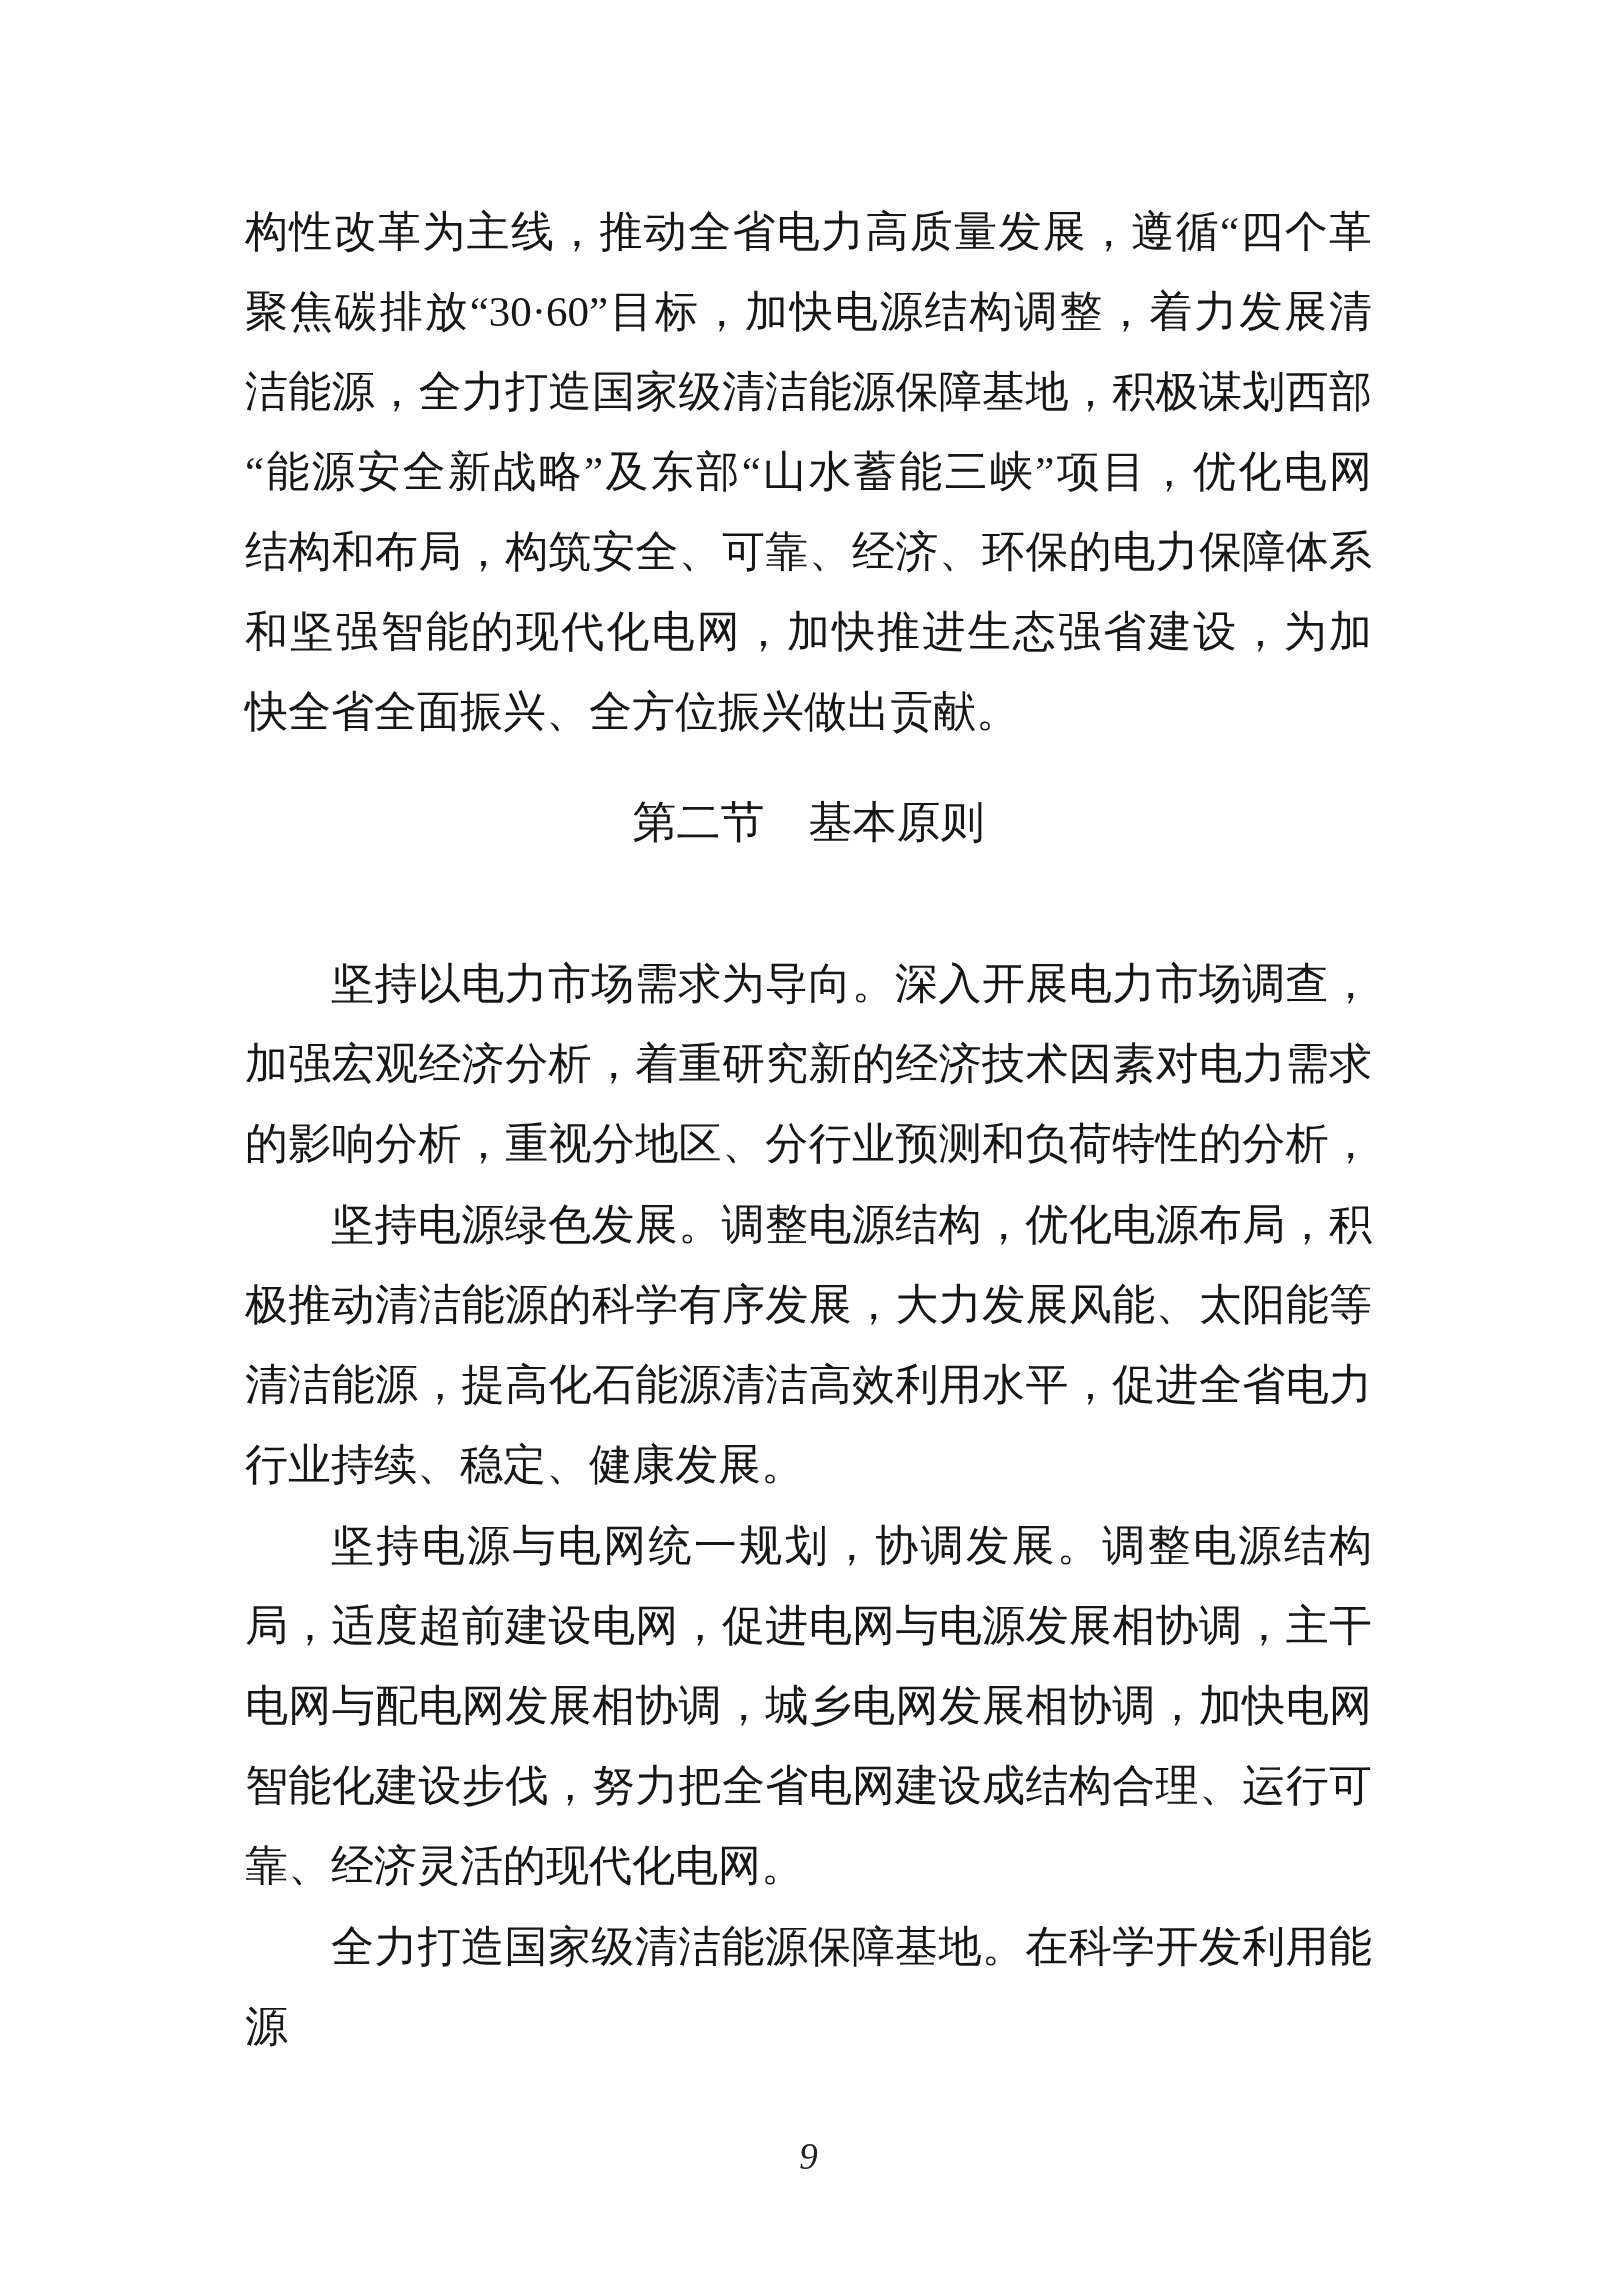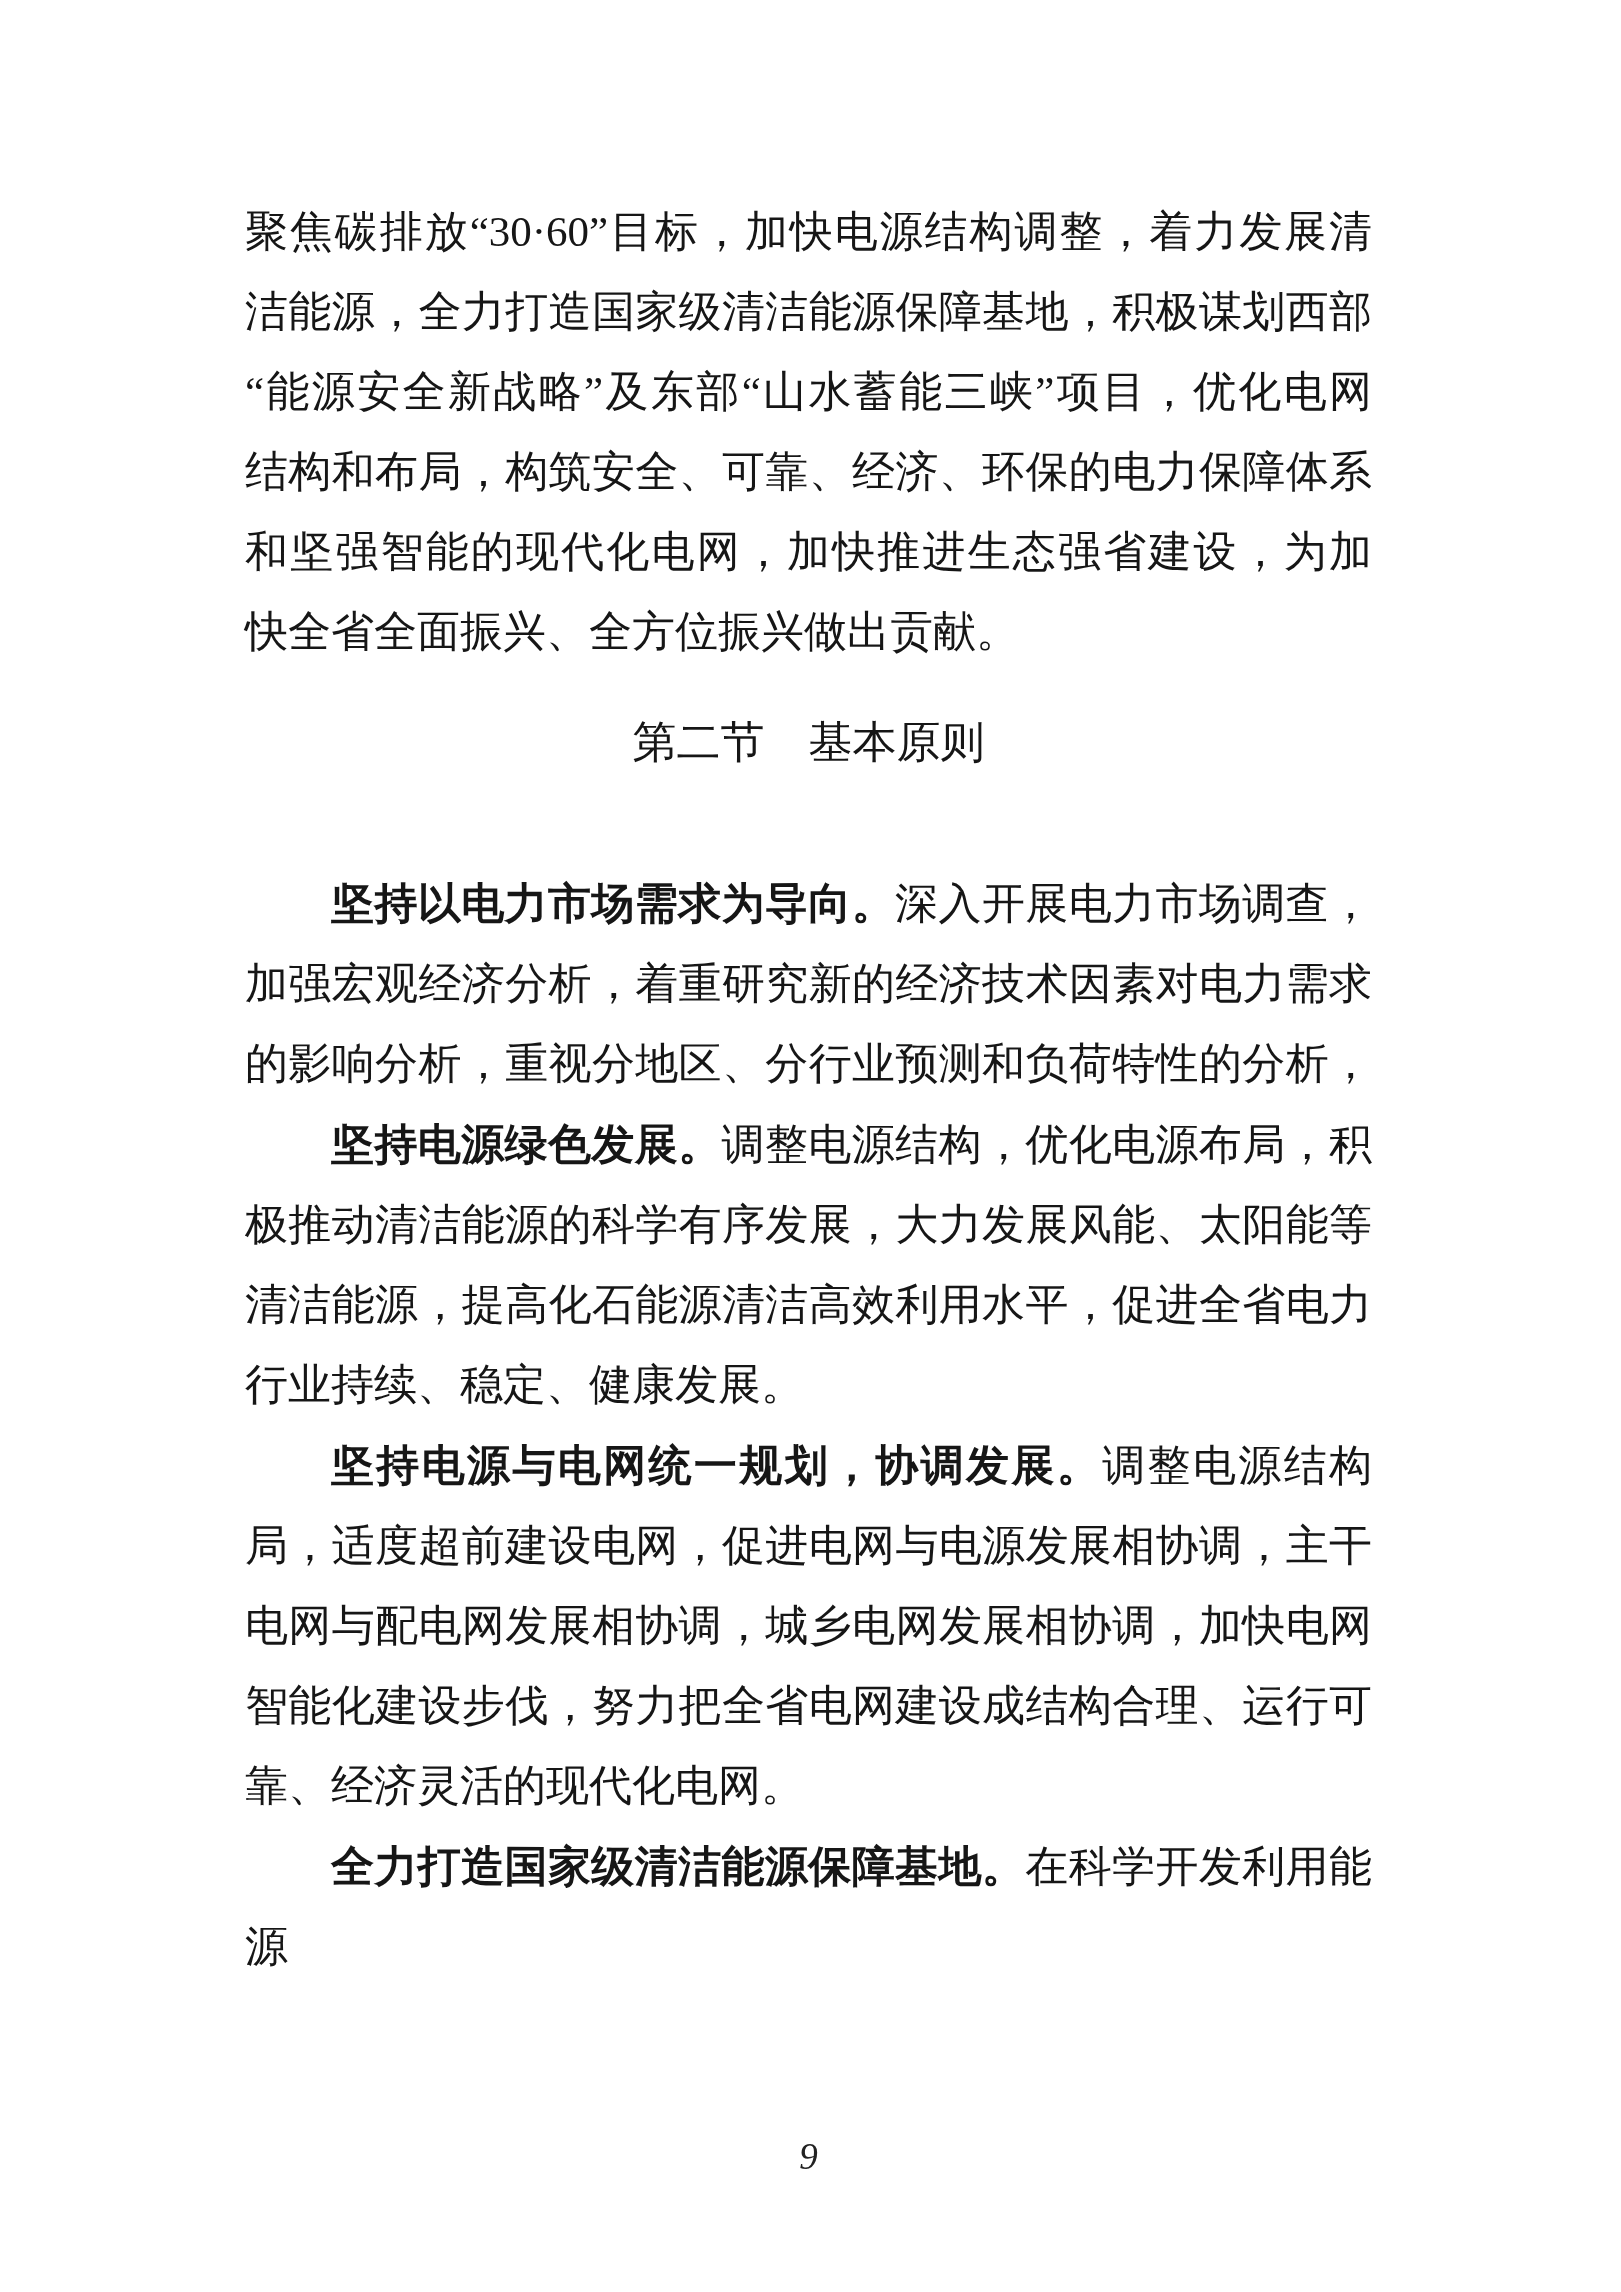--- a/index.html
+++ b/index.html
@@ -30,21 +30,21 @@
   }
   .line.j {
     text-align: justify;
     text-align-last: justify;
     text-justify: inter-character;
   }
   .line.ind {
     text-indent: 86px;
   }
   .b {
-    font-weight: 700;
+    font-weight: 400;
     font-family: "Liberation Sans", sans-serif;
   }
   .heading {
     font-size: 44px;
     line-height: 80px;
     text-align: center;
     margin-top: 31px;
     margin-bottom: 80px;
     font-family: Liberation Serif, serif;
   }
@@ -58,20 +58,21 @@
     font-style: italic;
     color: #222;
   }
 </style>
 </head>
 <body>
 
 <div class="page">
   <div class="content">
       <div class="para">
+        <div class="line j"><span class="r">构性改革为主线，推动全省电力高质量发展，遵循“四个革</span></div>
         <div class="line j"><span class="r">聚焦碳排放“30·60”目标，加快电源结构调整，着力发展清</span></div>
         <div class="line j"><span class="r">洁能源，全力打造国家级清洁能源保障基地，积极谋划西部</span></div>
         <div class="line j"><span class="r">“能源安全新战略”及东部“山水蓄能三峡”项目，优化电网</span></div>
         <div class="line j"><span class="r">结构和布局，构筑安全、可靠、经济、环保的电力保障体系</span></div>
         <div class="line j"><span class="r">和坚强智能的现代化电网，加快推进生态强省建设，为加</span></div>
         <div class="line"><span class="r">快全省全面振兴、全方位振兴做出贡献。</span></div>
       </div>
       <div class="heading">第二节　基本原则</div>
       <div class="para">
         <div class="line j ind"><span class="b">坚持以电力市场需求为导向。</span><span class="r">深入开展电力市场调查，</span></div>

